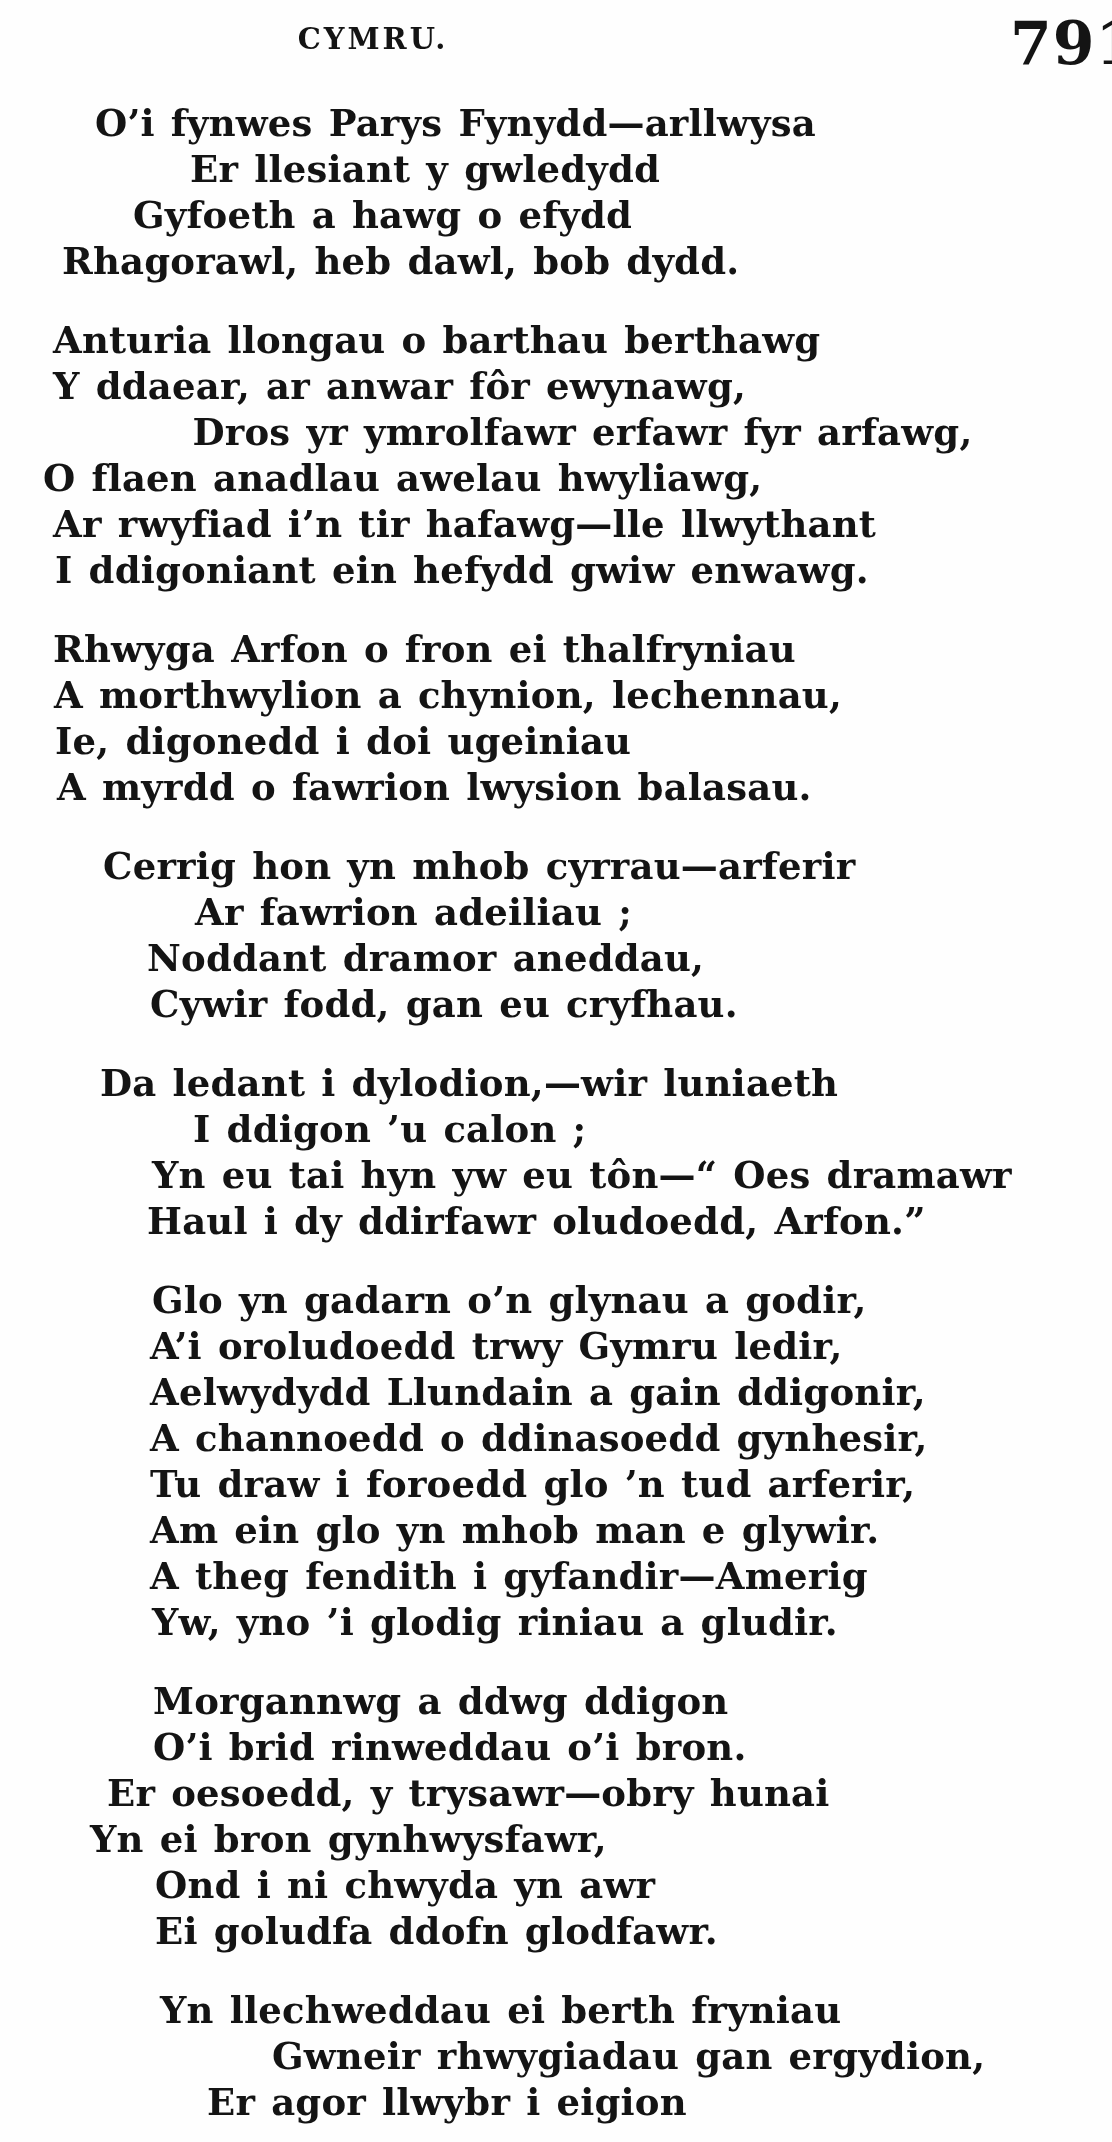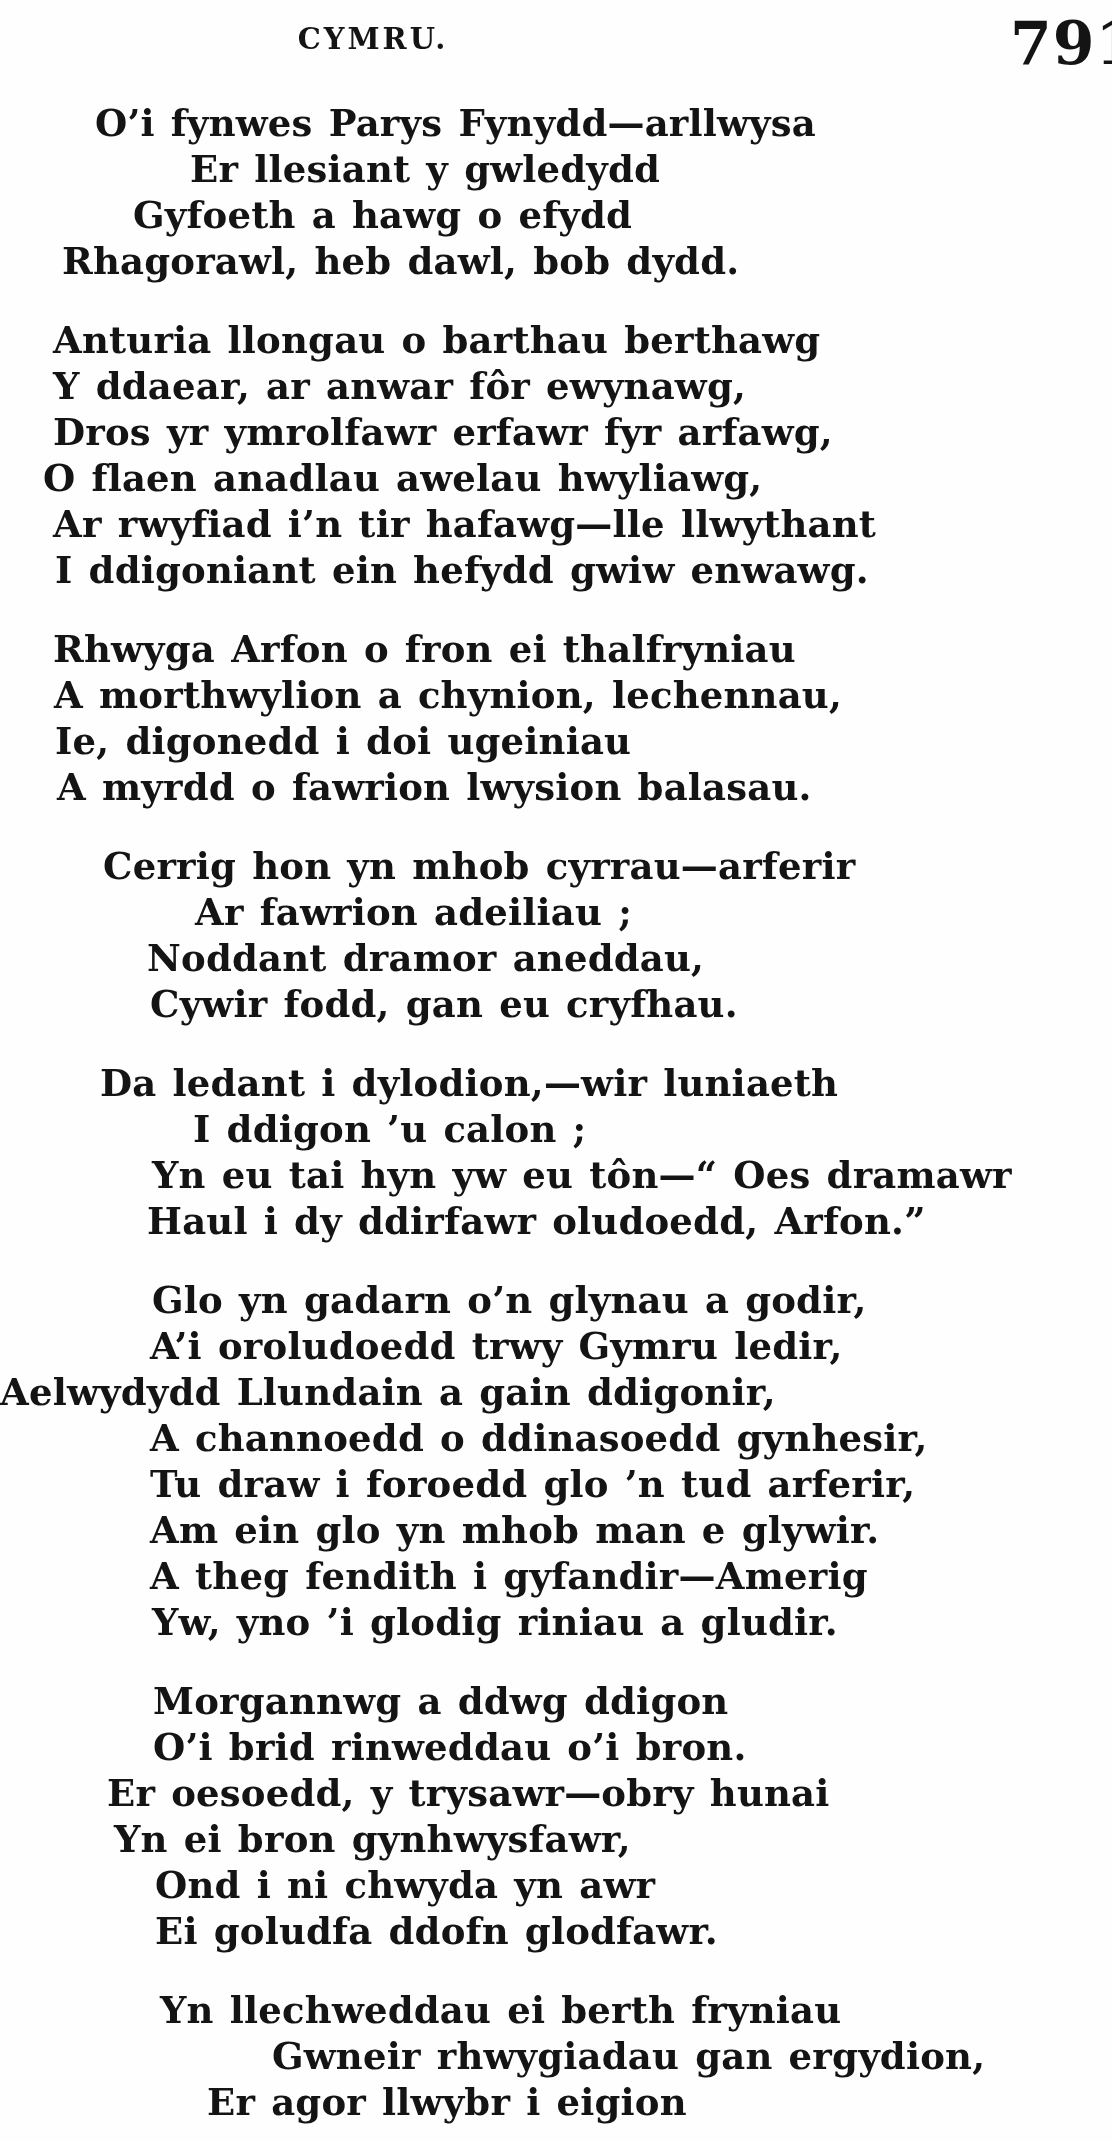--- a/index.html
+++ b/index.html
@@ -62,21 +62,21 @@
   <div class="poem" id="poem">
       <div class="stanza">
         <div class="poem-line" style="margin-left: 95px;">O’i fynwes Parys Fynydd—arllwysa</div>
         <div class="poem-line" style="margin-left: 190px;">Er llesiant y gwledydd</div>
         <div class="poem-line" style="margin-left: 133px;">Gyfoeth a hawg o efydd</div>
         <div class="poem-line" style="margin-left: 62px;">Rhagorawl, heb dawl, bob dydd.</div>
       </div>
       <div class="stanza">
         <div class="poem-line" style="margin-left: 53px;">Anturia llongau o barthau berthawg</div>
         <div class="poem-line" style="margin-left: 53px;">Y ddaear, ar anwar fôr ewynawg,</div>
-        <div class="poem-line" style="margin-left: 53px;">Dros yr ymrolfawr erfawr fyr arfawg,</div>
+        <div class="poem-line" style="margin-left: 53px; text-align: center;">Dros yr ymrolfawr erfawr fyr arfawg,</div>
         <div class="poem-line" style="margin-left: 43px;">O flaen anadlau awelau hwyliawg,</div>
         <div class="poem-line" style="margin-left: 53px;">Ar rwyfiad i’n tir hafawg—lle llwythant</div>
         <div class="poem-line" style="margin-left: 55px;">I ddigoniant ein hefydd gwiw enwawg.</div>
       </div>
       <div class="stanza">
         <div class="poem-line" style="margin-left: 53px;">Rhwyga Arfon o fron ei thalfryniau</div>
         <div class="poem-line" style="margin-left: 54px;">A morthwylion a chynion, lechennau,</div>
         <div class="poem-line" style="margin-left: 55px;">Ie, digonedd i doi ugeiniau</div>
         <div class="poem-line" style="margin-left: 57px;">A myrdd o fawrion lwysion balasau.</div>
       </div>
@@ -88,32 +88,32 @@
       </div>
       <div class="stanza">
         <div class="poem-line" style="margin-left: 100px;">Da ledant i dylodion,—wir luniaeth</div>
         <div class="poem-line" style="margin-left: 193px;">I ddigon ’u calon ;</div>
         <div class="poem-line" style="margin-left: 152px;">Yn eu tai hyn yw eu tôn—“ Oes dramawr</div>
         <div class="poem-line" style="margin-left: 147px;">Haul i dy ddirfawr oludoedd, Arfon.”</div>
       </div>
       <div class="stanza">
         <div class="poem-line" style="margin-left: 152px;">Glo yn gadarn o’n glynau a godir,</div>
         <div class="poem-line" style="margin-left: 150px;">A’i oroludoedd trwy Gymru ledir,</div>
-        <div class="poem-line" style="">Aelwydydd Llundain a gain ddigonir,</div>
+        <div class="poem-line" style="margin-left: 150px;">Aelwydydd Llundain a gain ddigonir,</div>
         <div class="poem-line" style="margin-left: 150px;">A channoedd o ddinasoedd gynhesir,</div>
         <div class="poem-line" style="margin-left: 150px;">Tu draw i foroedd glo ’n tud arferir,</div>
         <div class="poem-line" style="margin-left: 150px;">Am ein glo yn mhob man e glywir.</div>
         <div class="poem-line" style="margin-left: 150px;">A theg fendith i gyfandir—Amerig</div>
         <div class="poem-line" style="margin-left: 152px;">Yw, yno ’i glodig riniau a gludir.</div>
       </div>
       <div class="stanza">
         <div class="poem-line" style="margin-left: 153px;">Morgannwg a ddwg ddigon</div>
         <div class="poem-line" style="margin-left: 153px;">O’i brid rinweddau o’i bron.</div>
         <div class="poem-line" style="margin-left: 107px;">Er oesoedd, y trysawr—obry hunai</div>
-        <div class="poem-line" style="margin-left: 114px;">Yn ei bron gynhwysfawr,</div>
+        <div class="poem-line" style="margin-left: 90px;">Yn ei bron gynhwysfawr,</div>
         <div class="poem-line" style="margin-left: 155px;">Ond i ni chwyda yn awr</div>
         <div class="poem-line" style="margin-left: 155px;">Ei goludfa ddofn glodfawr.</div>
       </div>
       <div class="stanza">
         <div class="poem-line" style="margin-left: 160px;">Yn llechweddau ei berth fryniau</div>
         <div class="poem-line" style="margin-left: 272px;">Gwneir rhwygiadau gan ergydion,</div>
         <div class="poem-line" style="margin-left: 207px;">Er agor llwybr i eigion</div>
       </div>
     </div>
 </div>

